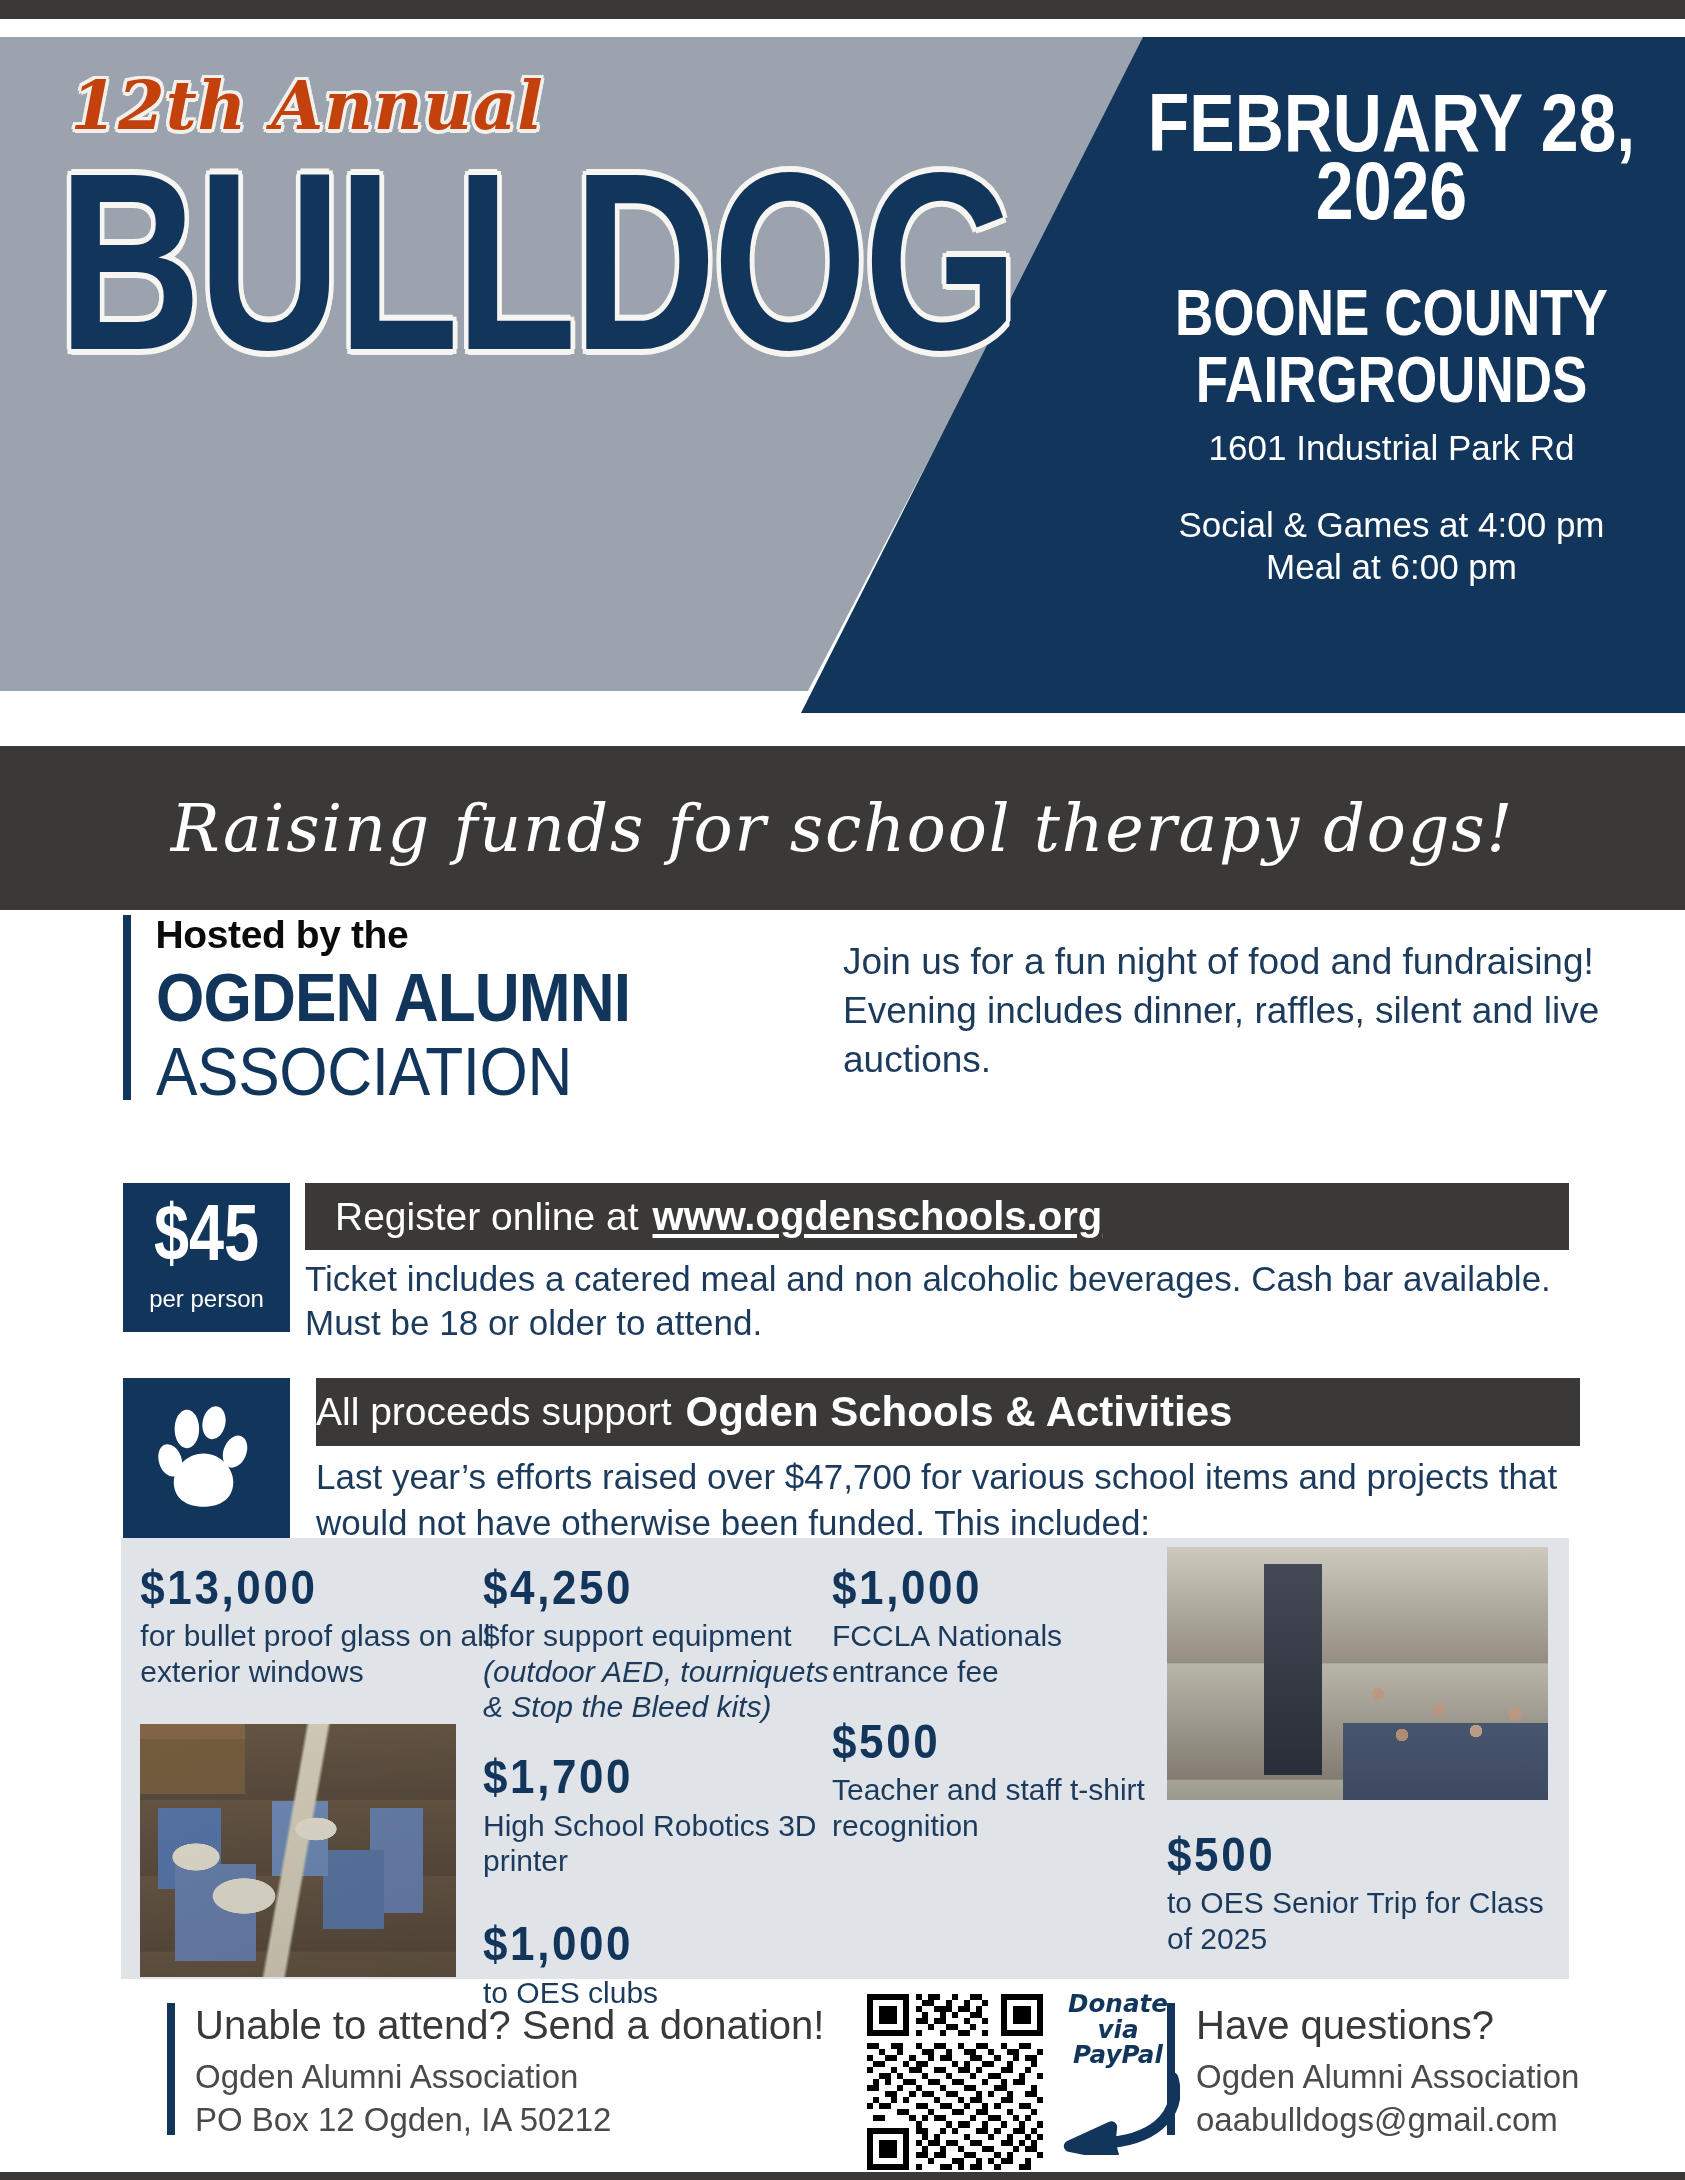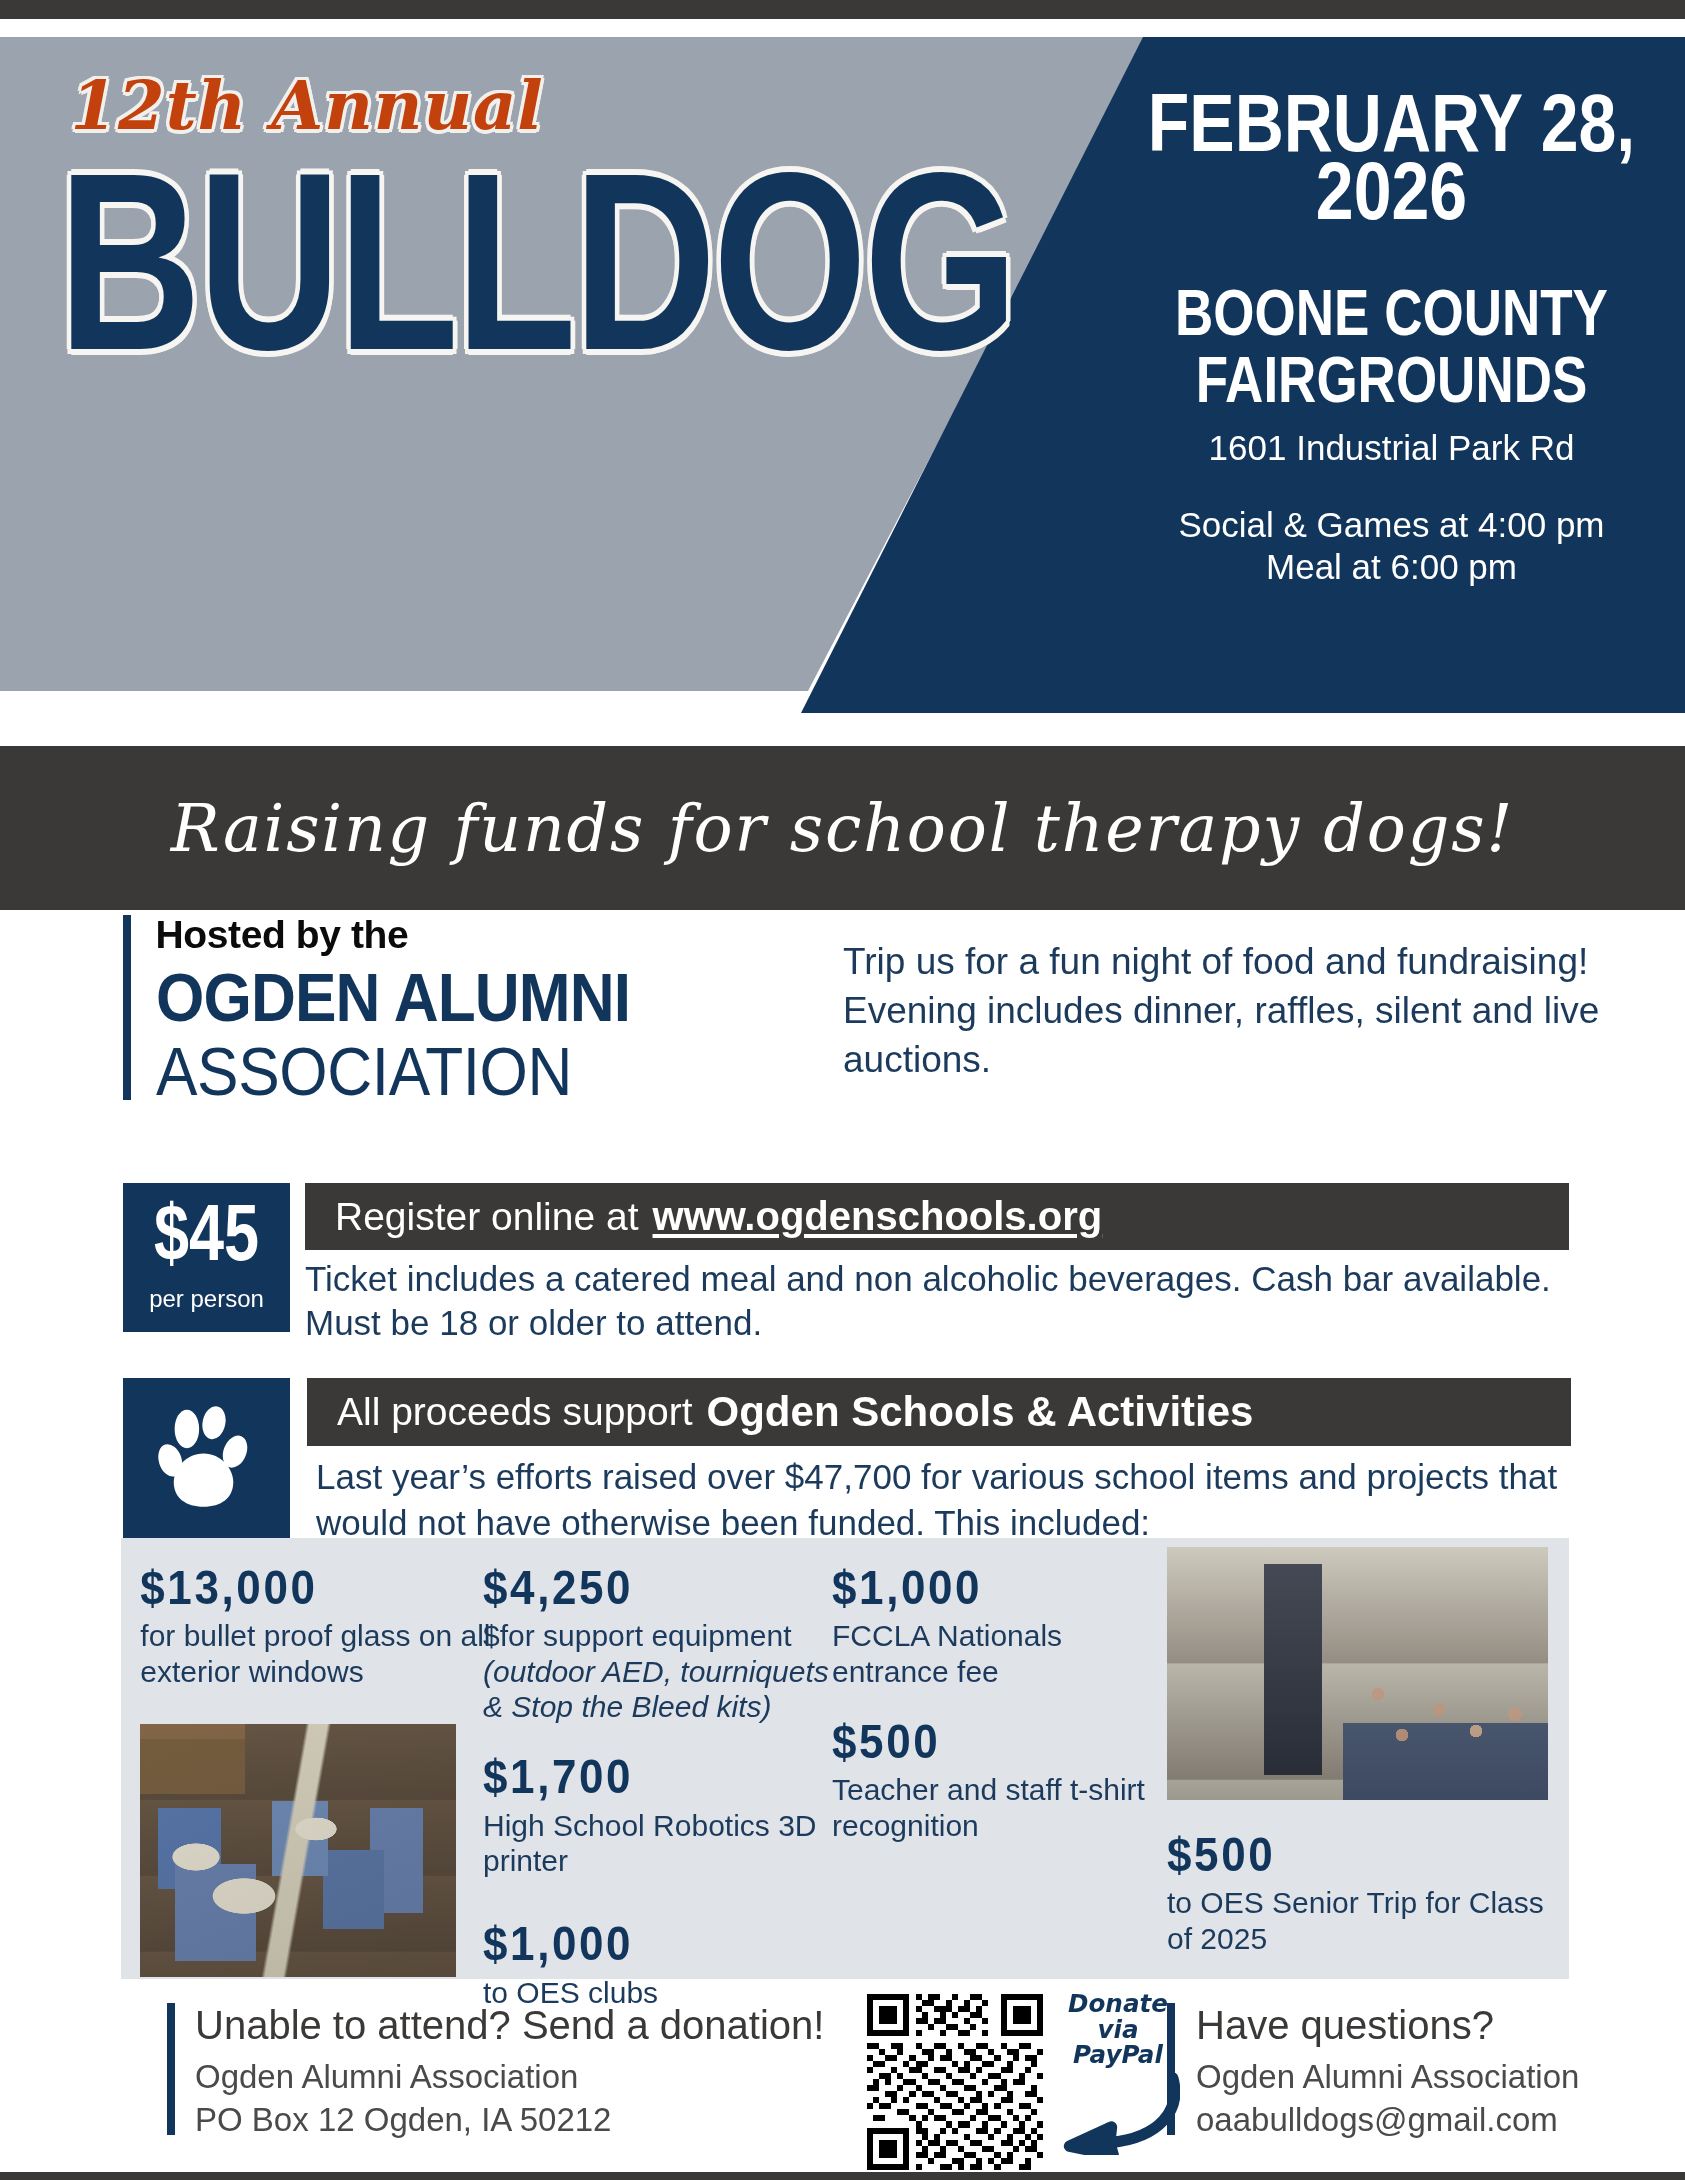--- a/index.html
+++ b/index.html
@@ -218,25 +218,24 @@
   
   .paw-box {
     position: absolute; left: 123px; top: 1378px;
     width: 167px; height: 169px;
     background: #12355b;
     display: flex; align-items: center; justify-content: center;
   }
   .paw-svg { width: 98px; height: 114px; }
 
   .proc-bar {
-    position: absolute; left: 307px; top: 1378px;
+    position: absolute; left: 316px; top: 1378px;
     width: 1264px; height: 68px;
     background: #3b3937;
     display: flex; align-items: center;
-    padding-left: 30px;
   }
   .proc-label { color: #ffffff; font-size: 39px; font-weight: 300; }
   .proc-strong {
     color: #ffffff; font-size: 42px; font-weight: bold; margin-left: 14px;
   }
   .proc-note {
     position: absolute; left: 316px; top: 1454px;
     width: 1255px;
     font-size: 35px; line-height: 1.3;
     color: #1b3a5c; font-weight: 300;
@@ -382,21 +381,21 @@
 
 <div class="band">
   <div class="band-text">Raising funds for school therapy dogs!</div>
 </div>
 
 <div class="hosted">
   <div class="hosted-small">Hosted by the</div>
   <div class="hosted-big">OGDEN ALUMNI</div>
   <div class="hosted-big2">ASSOCIATION</div>
 </div>
-<div class="intro">Trip us for a fun night of food and fundraising! Evening includes dinner, raffles, silent and live auctions.</div>
+<div class="intro">Join us for a fun night of food and fundraising! Evening includes dinner, raffles, silent and live auctions.</div>
 
 <div class="price-box">
   <div class="price-amt">$45</div>
   <div class="price-per">per person</div>
 </div>
 <div class="reg-bar">
   <span class="reg-label">Register online at</span>
   <span class="reg-url">www.ogdenschools.org</span>
 </div>
 <div class="reg-note">Ticket includes a catered meal and non alcoholic beverages. Cash bar available. Must be 18 or older to attend.</div>

